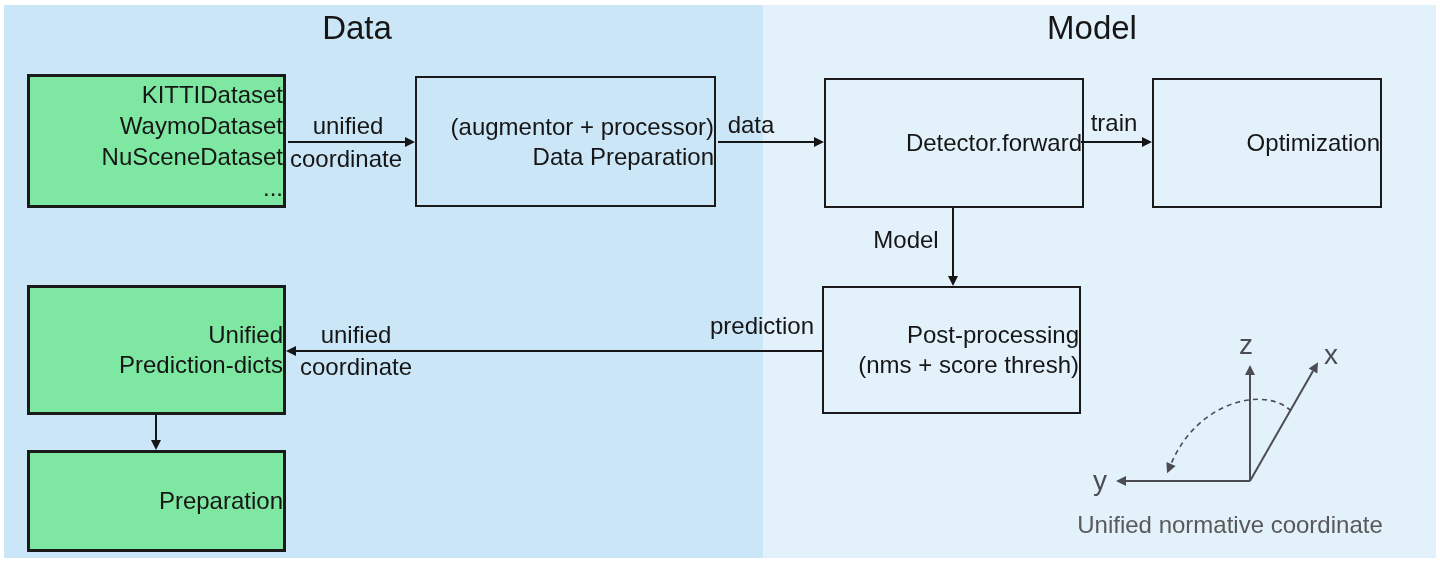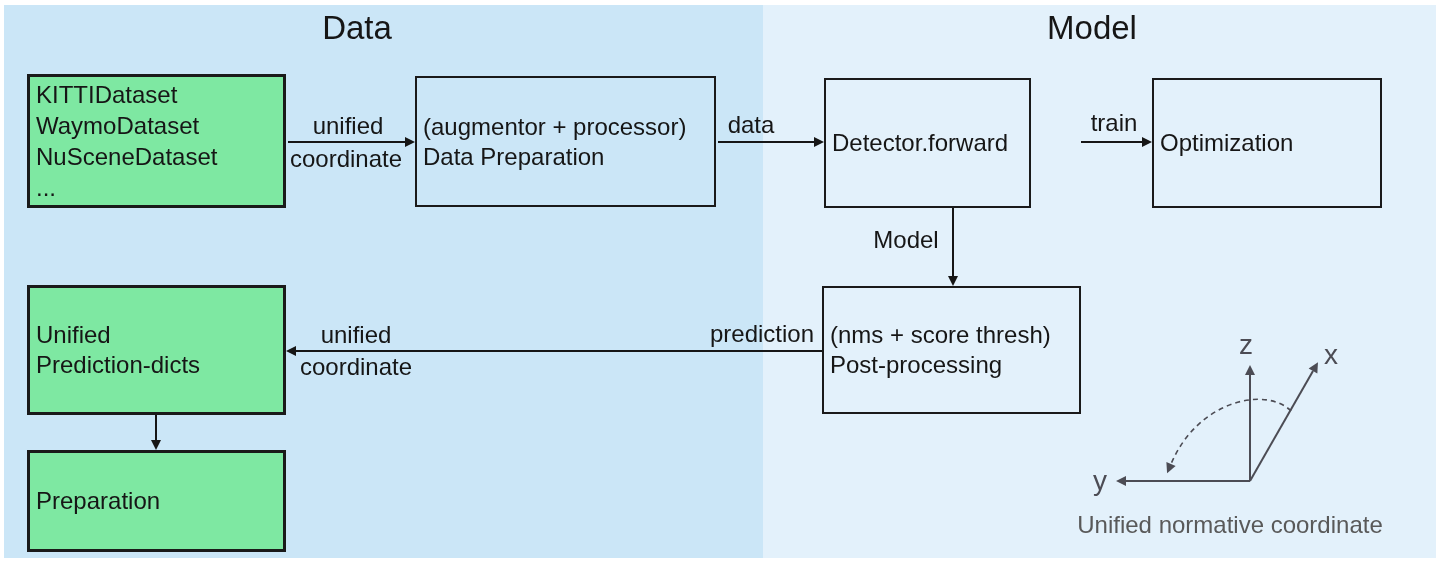--- a/index.html
+++ b/index.html
@@ -14,44 +14,44 @@
   .panel-data  { left: 4px;   width: 759px; background: var(--data-bg, #cbe6f7); }
   .panel-model { left: 763px; width: 673px; background: var(--model-bg, #e3f1fb); }
 
   .section-title {
     position: absolute; top: 11px; font-size: 33px; line-height: 34px;
     transform: translateX(-50%); white-space: nowrap;
   }
 
   .box {
     position: absolute; box-sizing: border-box;
-    display: flex; flex-direction: column; align-items: flex-start; justify-content: center;
-    text-align: center; font-size: 24px; line-height: 30px; padding-left: 6px;
+    display: flex; flex-direction: column; align-items: flex-end; justify-content: center;
+    text-align: center; font-size: 24px; line-height: 30px;
   }
   .box.green  { background: var(--green, #7ee8a2); border: 3px solid var(--green-border, #1a1a1a); }
   .box.outline { border: 2px solid var(--box-border, #1a1a1a); background: transparent; }
 
   .b-datasets   { left: 27px;   top: 74px;  width: 259px; height: 134px; line-height: 31px; }
   .b-dataprep   { left: 415px;  top: 76px;  width: 301px; height: 131px; }
-  .b-detector   { left: 824px;  top: 78px;  width: 207px; height: 130px; }
+  .b-detector   { left: 824px;  top: 78px;  width: 260px; height: 130px; }
   .b-optim      { left: 1152px; top: 78px;  width: 230px; height: 130px; }
   .b-postproc   { left: 822px;  top: 286px; width: 259px; height: 128px; }
   .b-generate   { left: 27px;   top: 285px; width: 259px; height: 130px; }
   .b-evaluation { left: 27px;   top: 450px; width: 259px; height: 102px; }
 
   .edge-label {
     position: absolute; font-size: 24px; line-height: 26px;
     transform: translateX(-50%); white-space: nowrap;
   }
   .lbl-unified-top   { left: 348px;  top: 113px; }
   .lbl-coord-top     { left: 346px;  top: 146px; }
   .lbl-data          { left: 751px;  top: 112px; }
   .lbl-train         { left: 1114px; top: 110px; }
   .lbl-test          { left: 906px;  top: 227px; }
-  .lbl-prediction    { left: 762px;  top: 321px; text-align: center; }
+  .lbl-prediction    { left: 762px;  top: 313px; text-align: center; }
   .lbl-unified-bot   { left: 356px;  top: 322px; }
   .lbl-coord-bot     { left: 356px;  top: 354px; }
 
   svg.overlay { position: absolute; left: 0; top: 0; width: 1440px; height: 565px; }
   .edge { stroke: var(--ink, #161616); stroke-width: 2; fill: none; }
 
   .axes-caption {
     position: absolute; left: 1230px; top: 511px; transform: translateX(-50%);
     font-size: 24px; color: var(--caption, #595959); white-space: nowrap;
   }
@@ -82,22 +82,22 @@
 
 <div class="box outline b-detector">
   <div>Detector.forward</div>
 </div>
 
 <div class="box outline b-optim">
   <div>Optimization</div>
 </div>
 
 <div class="box outline b-postproc">
+  <div>Post-processing</div>
   <div>(nms + score thresh)</div>
-  <div>Post-processing</div>
 </div>
 
 <div class="box green b-generate">
   <div>Unified</div>
   <div>Prediction-dicts</div>
 </div>
 
 <div class="box green b-evaluation">
   <div>Preparation</div>
 </div>

